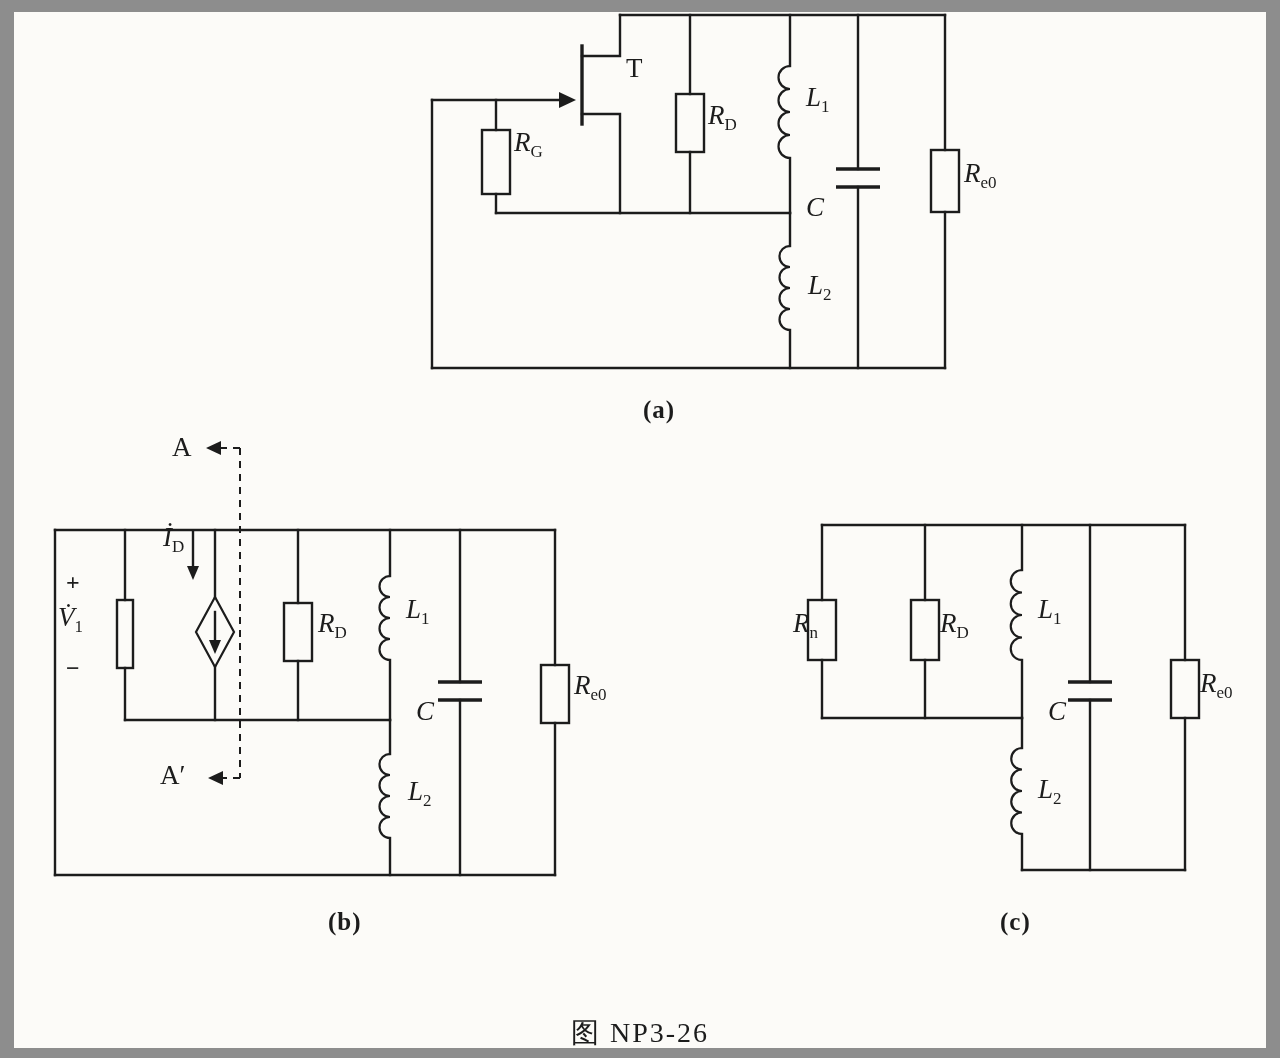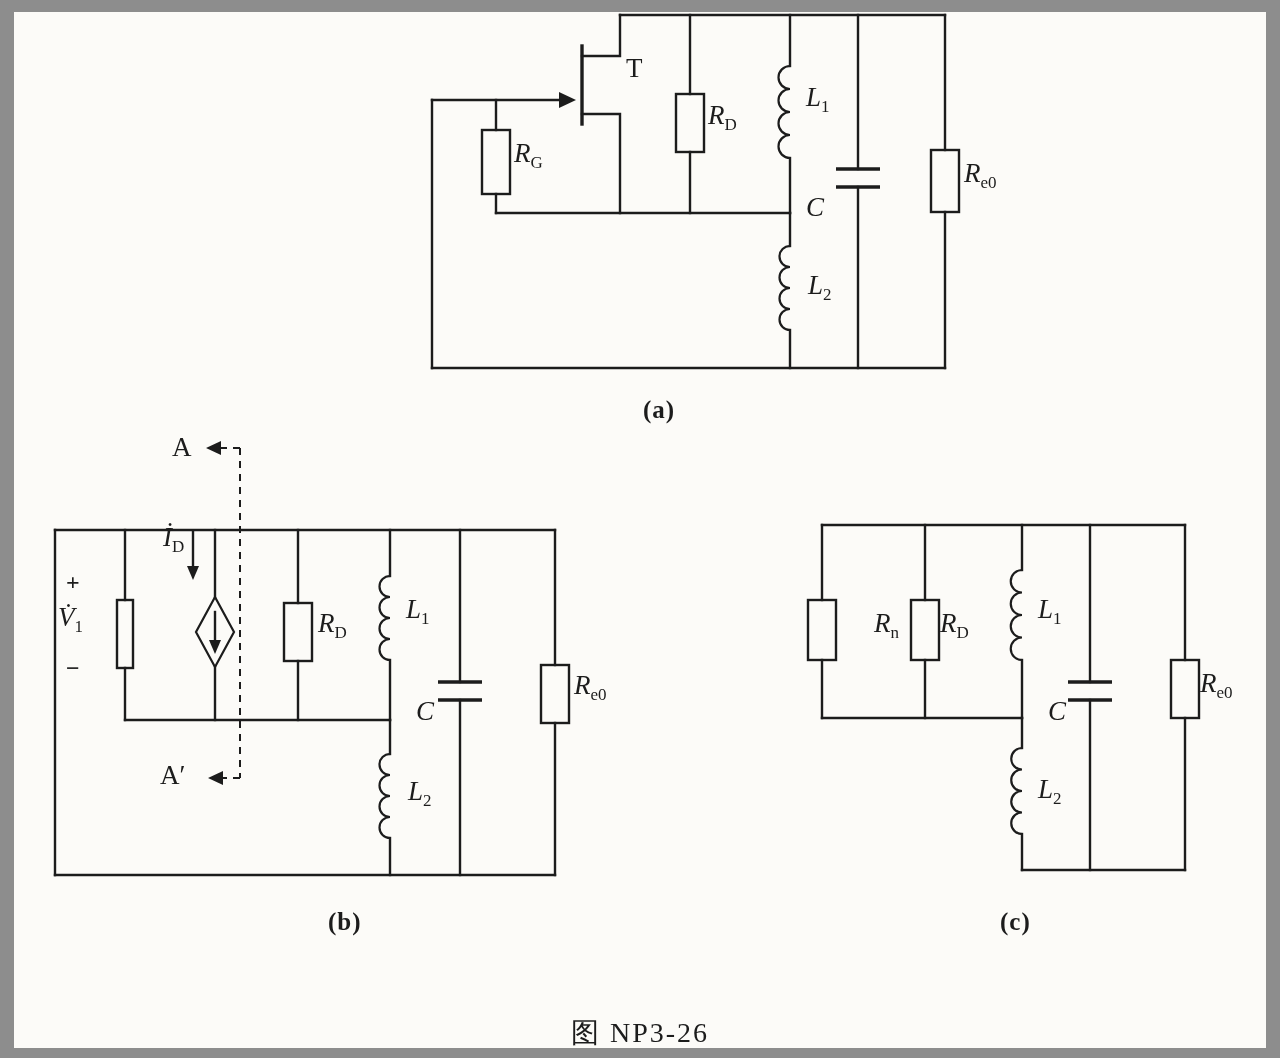--- a/index.html
+++ b/index.html
@@ -155,42 +155,42 @@
       <path class="plate" d="M1068 682 H1112"></path>
       <path class="plate" d="M1068 700 H1112"></path>
       <path class="wire" d="M1090 700 V870"></path>
       <path class="wire" d="M1185 525 V660"></path>
       <rect class="comp" x="1171" y="660" width="28" height="58"></rect>
       <path class="wire" d="M1185 718 V870"></path>
     </g>
   </svg>
 
   <div class="lbl" style="left:626px;top:55px"><span>T</span></div>
-  <div class="lbl" style="left:514px;top:140px"><span class="it">R</span><sub>G</sub></div>
+  <div class="lbl" style="left:514px;top:129px"><span class="it">R</span><sub>G</sub></div>
   <div class="lbl" style="left:708px;top:102px"><span class="it">R</span><sub>D</sub></div>
   <div class="lbl" style="left:806px;top:84px"><span class="it">L</span><sub>1</sub></div>
   <div class="lbl" style="left:806px;top:194px"><span class="it">C</span></div>
   <div class="lbl" style="left:964px;top:160px"><span class="it">R</span><sub>e0</sub></div>
   <div class="lbl" style="left:808px;top:272px"><span class="it">L</span><sub>2</sub></div>
   <div class="figlbl" style="left:643px;top:396px"><span>(a)</span></div>
 
   <div class="lbl" style="left:172px;top:434px"><span>A</span></div>
   <div class="lbl" style="left:163px;top:524px"><span class="it">İ</span><sub>D</sub></div>
   <div class="lbl sign" style="left:66px;top:570px"><span>+</span></div>
   <div class="lbl" style="left:58px;top:604px"><span class="it">V̇</span><sub>1</sub></div>
   <div class="lbl sign" style="left:66px;top:656px"><span>−</span></div>
   <div class="lbl" style="left:318px;top:610px"><span class="it">R</span><sub>D</sub></div>
   <div class="lbl" style="left:406px;top:596px"><span class="it">L</span><sub>1</sub></div>
   <div class="lbl" style="left:416px;top:698px"><span class="it">C</span></div>
   <div class="lbl" style="left:574px;top:672px"><span class="it">R</span><sub>e0</sub></div>
   <div class="lbl" style="left:160px;top:762px"><span>A′</span></div>
   <div class="lbl" style="left:408px;top:778px"><span class="it">L</span><sub>2</sub></div>
   <div class="figlbl" style="left:328px;top:908px"><span>(b)</span></div>
 
-  <div class="lbl" style="left:874px;top:610px"><span class="it">R</span><sub>n</sub></div>
+  <div class="lbl" style="left:793px;top:610px"><span class="it">R</span><sub>n</sub></div>
   <div class="lbl" style="left:940px;top:610px"><span class="it">R</span><sub>D</sub></div>
   <div class="lbl" style="left:1038px;top:596px"><span class="it">L</span><sub>1</sub></div>
   <div class="lbl" style="left:1048px;top:698px"><span class="it">C</span></div>
   <div class="lbl" style="left:1200px;top:670px"><span class="it">R</span><sub>e0</sub></div>
   <div class="lbl" style="left:1038px;top:776px"><span class="it">L</span><sub>2</sub></div>
   <div class="figlbl" style="left:1000px;top:908px"><span>(c)</span></div>
 
   <div class="caption">图 NP3-26</div>
 </div>
 

